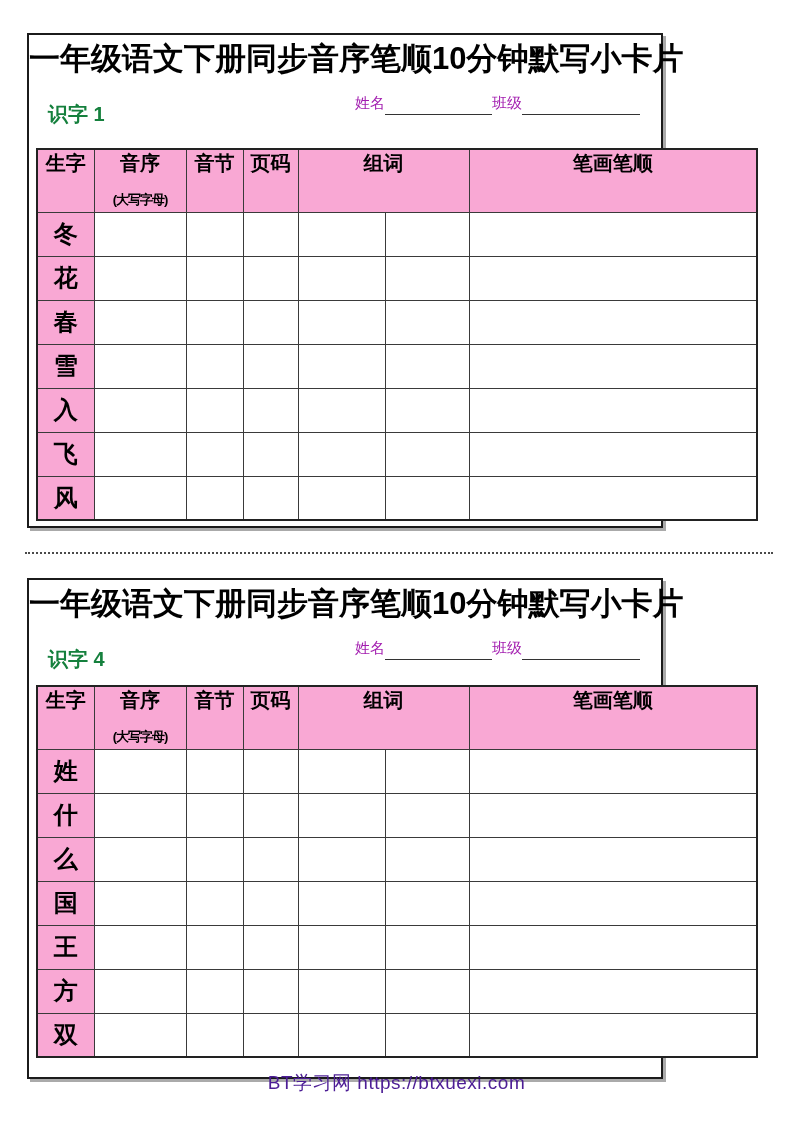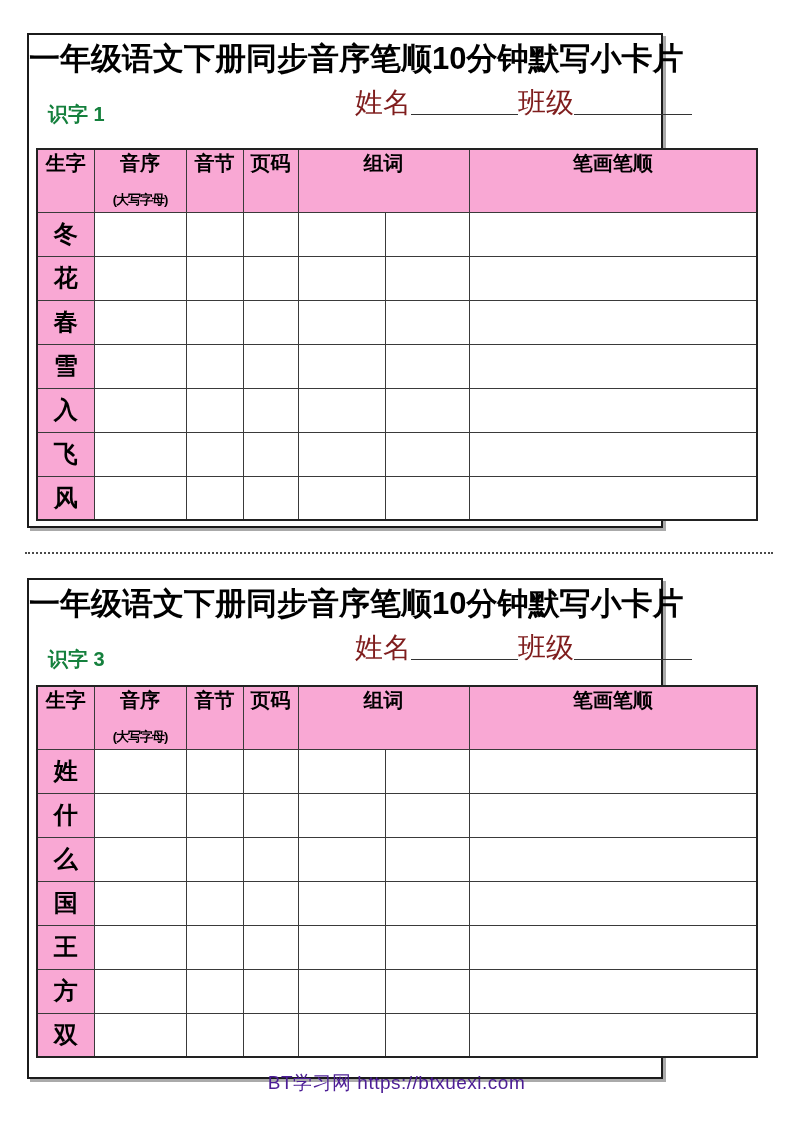--- a/index.html
+++ b/index.html
@@ -32,23 +32,23 @@
     font-size: 31px;
     line-height: 34px;
     font-weight: bold;
     color: #000;
     white-space: nowrap;
   }
 
   .name-line {
     position: absolute;
     top: 56px; left: 326px;
-    font-size: 28px;
+    font-size: 15px;
     line-height: 24px;
-    color: #7f1d1d;
+    color: #a21caf;
     white-space: nowrap;
   }
   .blank {
     display: inline-block;
     height: 22px;
     border-bottom: 1px solid #333;
     vertical-align: bottom;
   }
   .blank-name  { width: 107px; }
   .blank-class { width: 118px; }
@@ -226,21 +226,21 @@
 
 <div class="cut-divider"></div>
 
 <section class="card card2">
   <h1 class="card-title">一年级语文下册同步音序笔顺10分钟默写小卡片</h1>
 
   <div class="name-line">
     <span>姓名</span><span class="blank blank-name"></span><span>班级</span><span class="blank blank-class"></span>
   </div>
 
-  <div class="lesson-label">识字 3</div>
+  <div class="lesson-label">识字 4</div>
 
   <table class="grid">
     <colgroup>
       <col style="width:57px">
         <col style="width:92px">
         <col style="width:57px">
         <col style="width:55px">
         <col style="width:87px">
         <col style="width:84px">
         <col style="width:288px">

